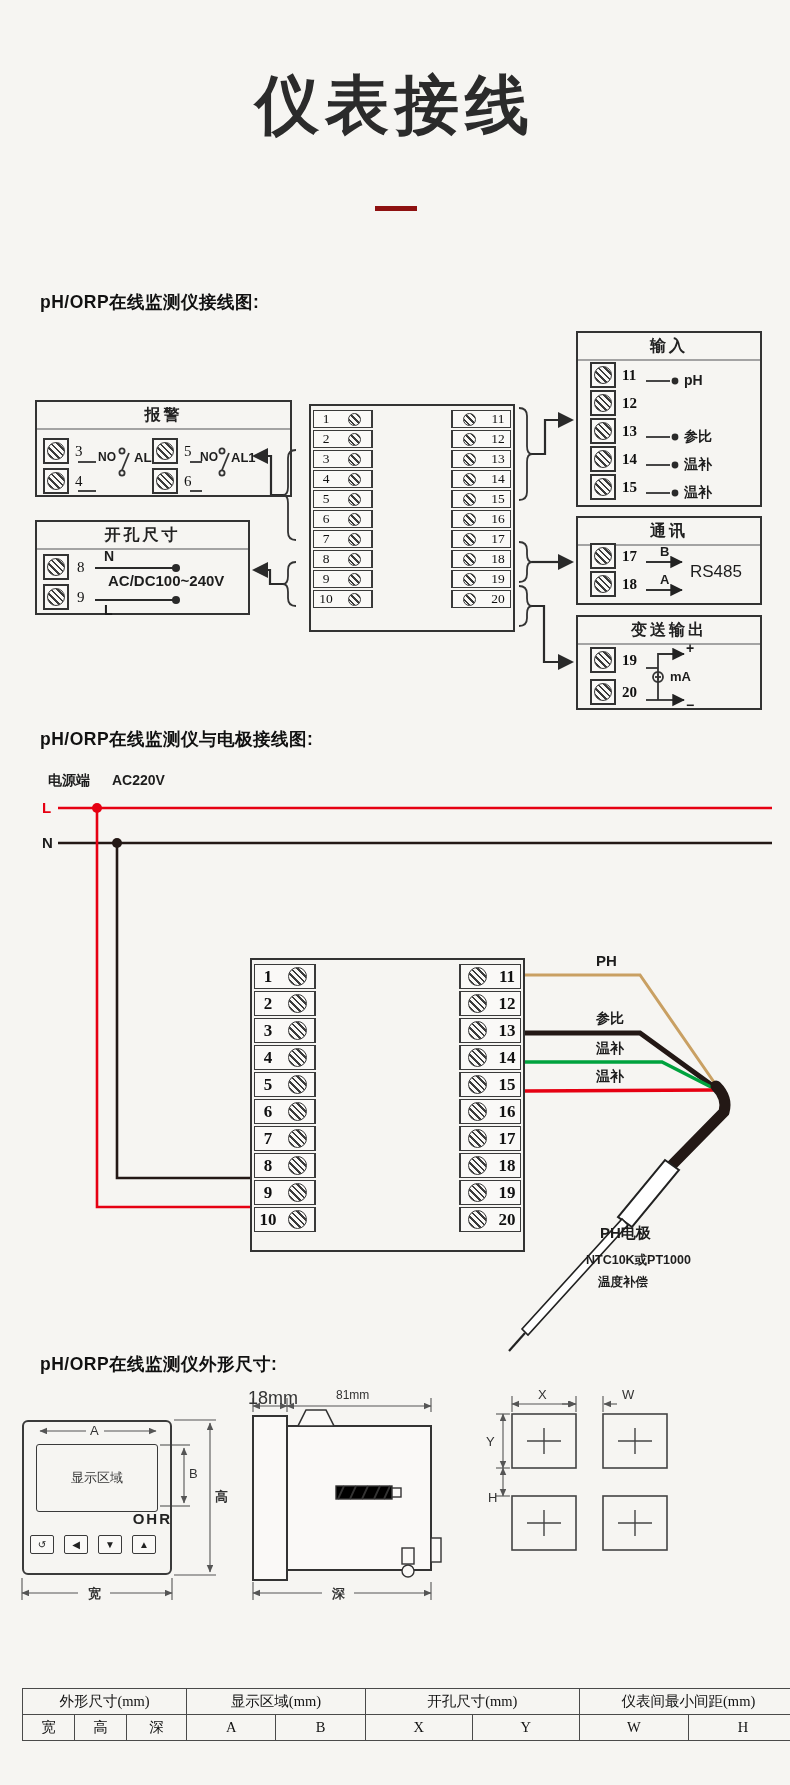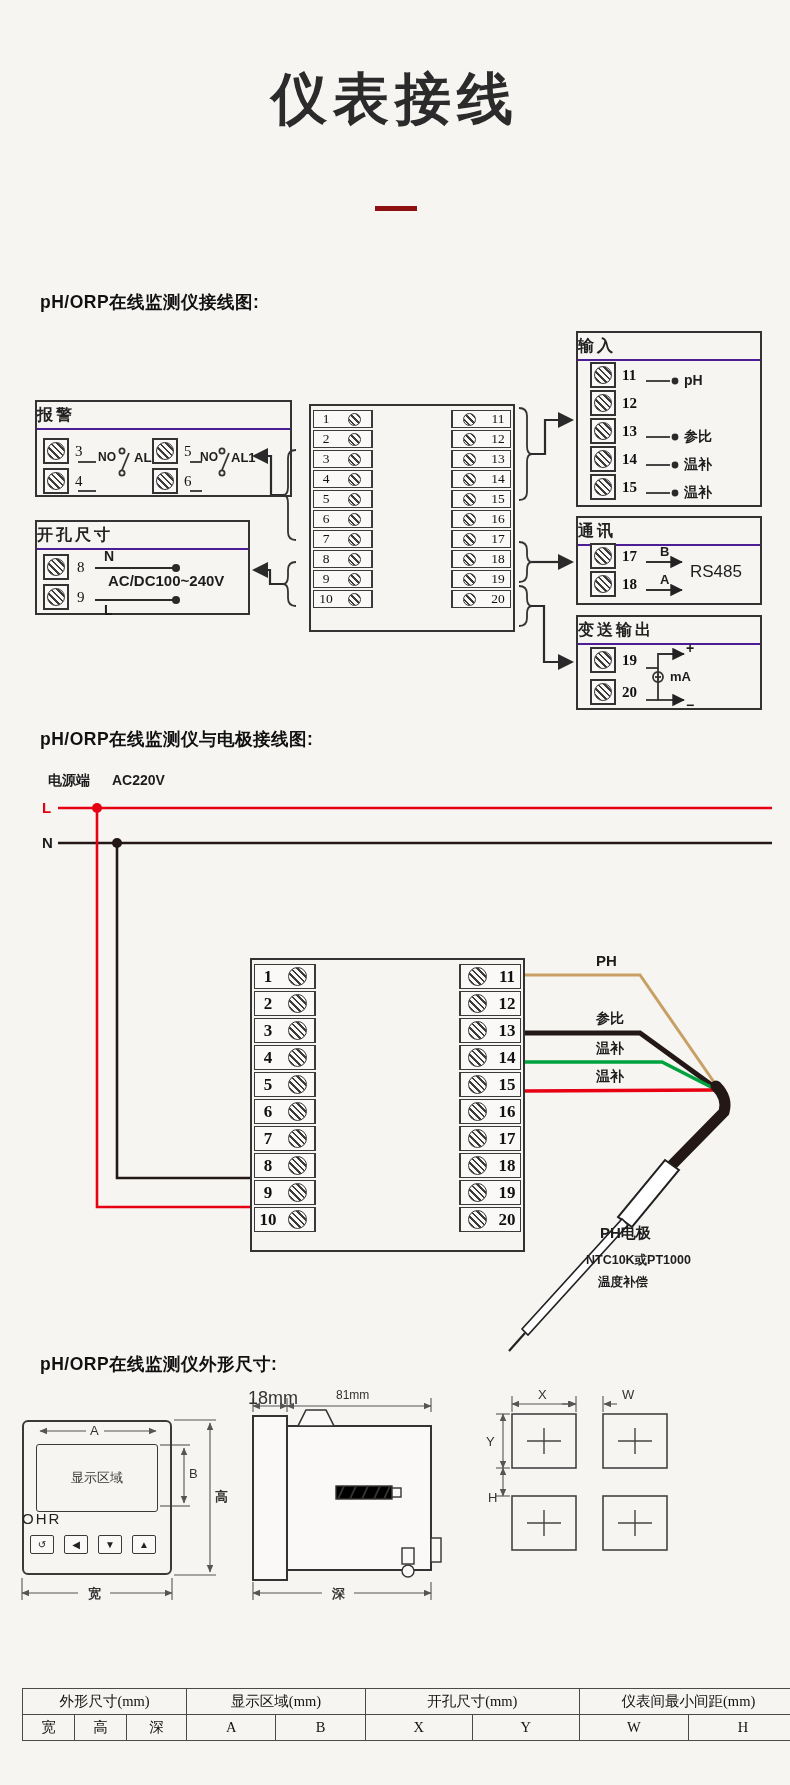--- a/index.html
+++ b/index.html
@@ -1,27 +1,27 @@
 <!DOCTYPE html>
 <html style="--maroon: #8e1111; --wire-red: #e60012; --wire-green: #00a23e; --wire-tan: #c9a063; --wire-black: #231815;"><head>
 <meta charset="utf-8">
 <style>
   html,body{margin:0;padding:0;background:#e9e8e6}
   #page{position:relative;width:790px;height:1785px;margin:0 auto;background:#f6f5f2;
         font-family:"Liberation Sans","DejaVu Sans",sans-serif;color:#222;overflow:hidden}
   .lbl{position:absolute;white-space:nowrap;color:#1d1d1d}
   .b{font-weight:bold}
   #main-title{position:absolute;left:0;right:0;top:62px;text-align:center;
-              font-size:56px;font-weight:900;letter-spacing:6px;color:#2b2b2b}
+              font-size:64px;font-weight:900;letter-spacing:6px;color:#2b2b2b}
   #title-underline{position:absolute;left:375px;top:206px;width:42px;height:5px;background:var(--maroon,#8e1111)}
   .sec-head{position:absolute;font-size:17.5px;font-weight:600;color:#111;letter-spacing:.5px}
   
   .dbox{position:absolute;border:2px solid #333;box-sizing:border-box}
-  .dbox .btitle{height:26px;line-height:25px;font-size:16px;font-weight:700;
-                border-bottom:2px solid #4c1d95;letter-spacing:3px}
+  .dbox .btitle{height:26px;line-height:25px;text-align:center;font-size:16px;font-weight:700;
+                border-bottom:2px solid #a3a3a3;letter-spacing:3px}
   
   .bcell{position:absolute;width:26px;height:26px;border:2px solid #333;box-sizing:border-box;
          display:flex;align-items:center;justify-content:center;background:#faf9f7}
   .screw{border:1.6px solid #3a3a3a;border-radius:50%;box-sizing:border-box;background:
          repeating-linear-gradient(45deg,rgba(0,0,0,0) 0 3px,#3a3a3a 3px 4.6px)}
   .bscrew{width:18px;height:18px}
   .num{position:absolute;font-family:"Liberation Serif","DejaVu Serif",serif;font-size:15px;color:#111}
   
   .tblock{position:absolute;border:2px solid #333;box-sizing:border-box}
   .tcol{position:absolute;top:2px;bottom:2px}
@@ -42,21 +42,21 @@
   .dim{stroke:#555;stroke-width:1.1;fill:none}
   .fil{fill:#2a2a2a;stroke:none}
   .w-red{stroke:var(--wire-red,#e60012)}
   .w-grn{stroke:var(--wire-green,#00a23e)}
   .w-tan{stroke:var(--wire-tan,#c9a063)}
   .w-blk{stroke:var(--wire-black,#231815)}
   
   #front-box{position:absolute;left:22px;top:1420px;width:150px;height:155px;border:2px solid #3a3a3a;border-radius:6px;box-sizing:border-box}
   #front-display{position:absolute;left:36px;top:1444px;width:122px;height:68px;border:1.6px solid #3a3a3a;border-radius:3px;
                  box-sizing:border-box;display:flex;align-items:center;justify-content:center;font-size:13px;color:#333}
-  #front-logo{position:absolute;left:22px;top:1510px;width:150px;text-align:left;font-size:15px;font-weight:400;letter-spacing:2px;color:#222}
+  #front-logo{position:absolute;left:22px;top:1510px;width:150px;text-align:right;font-size:15px;font-weight:700;letter-spacing:2px;color:#222}
   .fbtn{position:absolute;top:1535px;width:24px;height:19px;border:1.6px solid #3a3a3a;border-radius:2px;box-sizing:border-box;
         display:flex;align-items:center;justify-content:center;font-size:10px;color:#222;background:#faf9f7}
   .dimlbl{position:absolute;font-size:13px;color:#333;white-space:nowrap}
   
   #size-table{position:absolute;left:22px;top:1688px;width:776px;border-collapse:collapse}
   #size-table th,#size-table td{border:1px solid #4a4a4a;text-align:center;height:25px;padding:0;
       font-family:"Liberation Serif","DejaVu Serif",serif;font-size:14.5px;font-weight:normal;color:#111}
 </style>
 </head>
 <body>

